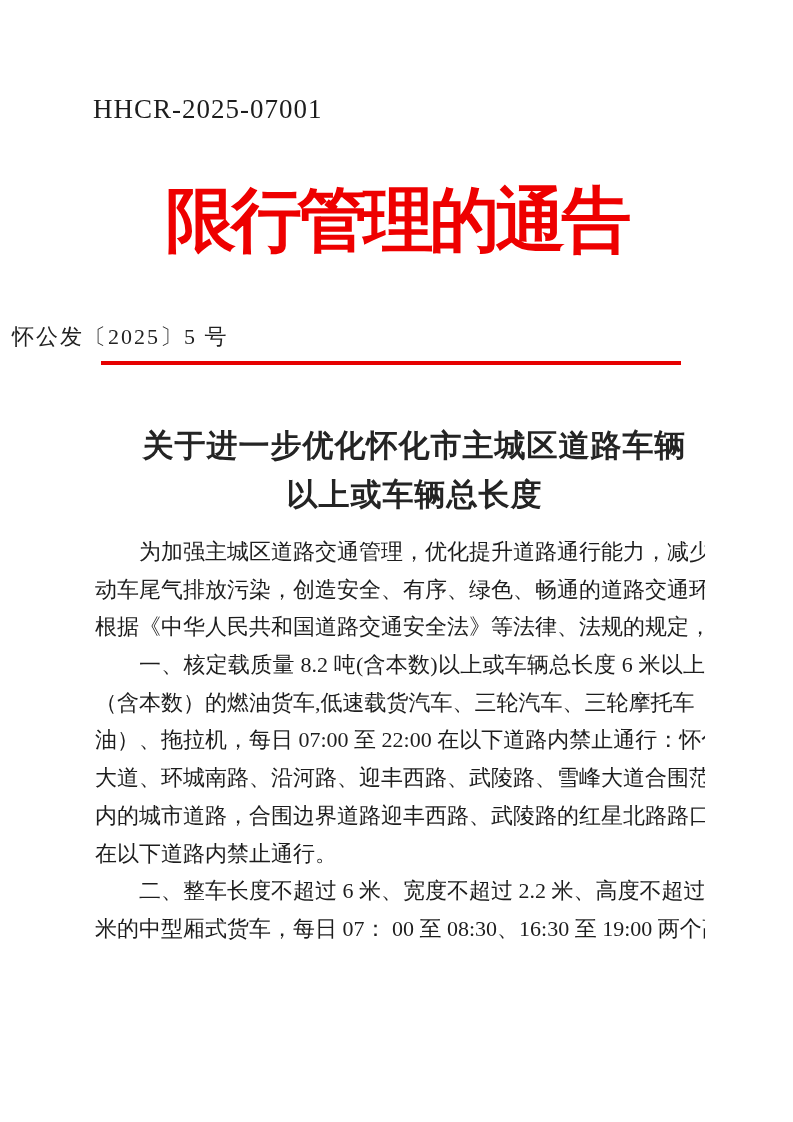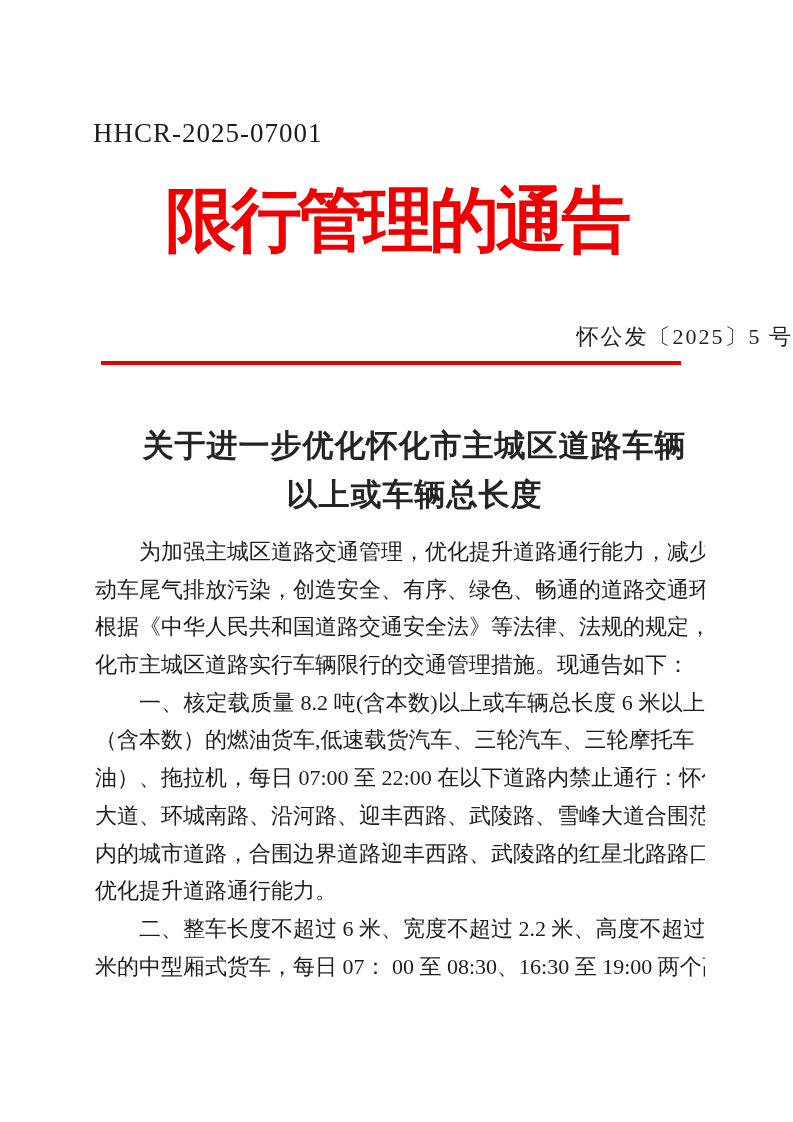--- a/index.html
+++ b/index.html
@@ -18,42 +18,41 @@
   }
   .doc-code {
     position: absolute;
     left: 93px;
     top: 94px;
     font-size: 27px;
     line-height: 30px;
     letter-spacing: 1px;
     color: #1d1d1d;
     font-family: "Liberation Serif", "DejaVu Serif", serif;
-    margin-top: 24px;
   }
   .agency {
     position: absolute;
     left: 0;
     right: 0;
     top: 180px;
     margin: 0;
     text-align: center;
     font-size: 70px;
     line-height: 82px;
     font-weight: bold;
     letter-spacing: -4px;
     color: #ee0000;
     font-family: "Liberation Serif", "DejaVu Serif", serif;
   }
   .doc-number {
     position: absolute;
     left: 12px;
     right: 0;
     top: 322px;
-    text-align: right;
+    text-align: left;
     font-size: 22px;
     line-height: 30px;
     letter-spacing: 2px;
     color: #222222;
   }
   .divider {
     position: absolute;
     left: 101px;
     top: 361px;
     width: 580px;
@@ -115,24 +114,23 @@
 
   <h2 class="notice-title">
     <span>关于进一步优化怀化市主城区道路车辆</span>
     <span>以上或车辆总长度</span>
   </h2>
 
   <div class="body-text">
     <div class="line indent">为加强主城区道路交通管理，优化提升道路通行能力，减少机</div>
     <div class="line">动车尾气排放污染，创造安全、有序、绿色、畅通的道路交通环境，</div>
     <div class="line">根据《中华人民共和国道路交通安全法》等法律、法规的规定，怀</div>
-    <div class="line end">化市主城区道路实行车辆限行的交通管理措施。现通告如下：</div>
     <div class="line indent">一、核定载质量 8.2 吨(含本数)以上或车辆总长度 6 米以上</div>
     <div class="line">（含本数）的燃油货车,低速载货汽车、三轮汽车、三轮摩托车（燃</div>
     <div class="line">油）、拖拉机，每日 07:00 至 22:00 在以下道路内禁止通行：怀化</div>
     <div class="line">大道、环城南路、沿河路、迎丰西路、武陵路、雪峰大道合围范围</div>
     <div class="line">内的城市道路，合围边界道路迎丰西路、武陵路的红星北路路口以</div>
-    <div class="line end">优化提升道路通行能力。</div>
+    <div class="line end">在以下道路内禁止通行。</div>
     <div class="line indent">二、整车长度不超过 6 米、宽度不超过 2.2 米、高度不超过 2.8</div>
     <div class="line">米的中型厢式货车，每日 07： 00 至 08:30、16:30 至 19:00 两个高</div>
   </div>
 
 </div>
 
 </body></html>

